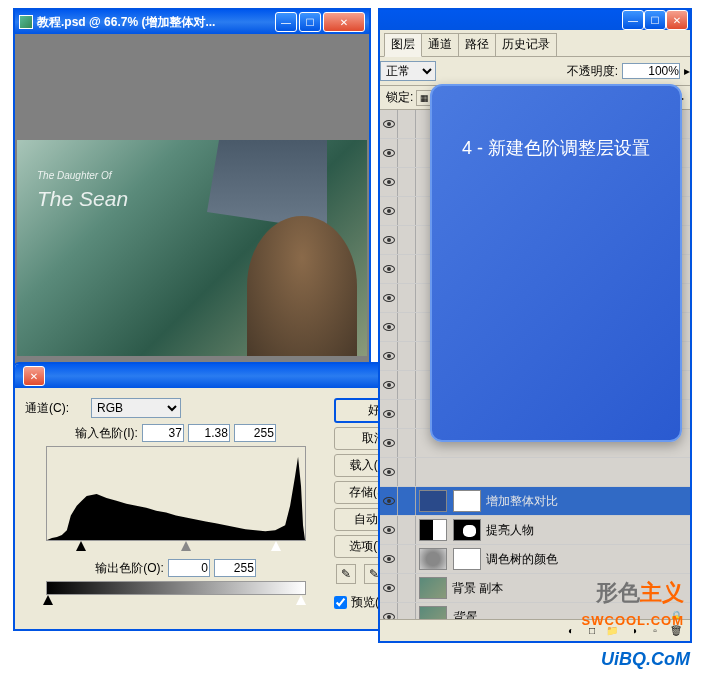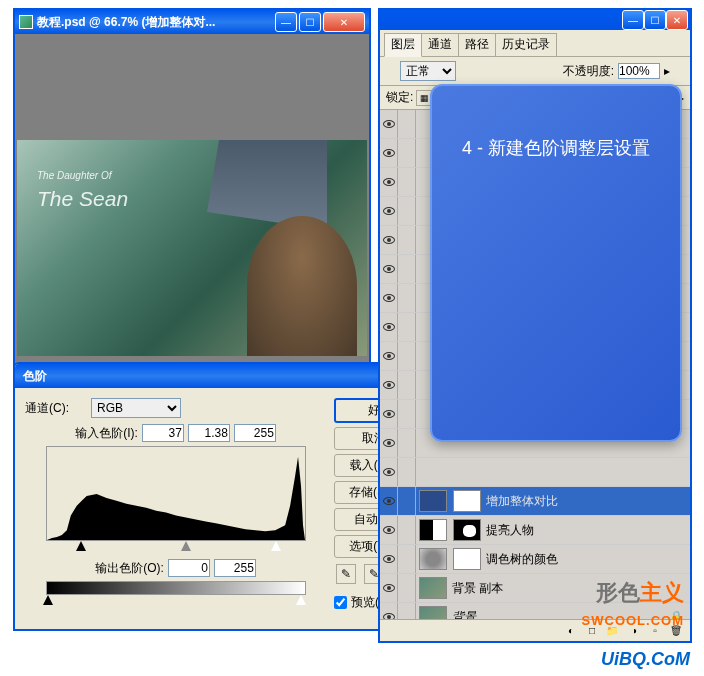--- a/index.html
+++ b/index.html
@@ -49,23 +49,23 @@
 .eyedroppers { display: flex; gap: 8px; margin-top: 2px; justify-content: center; }
 .eyedrop { width: 20px; height: 20px; border: 1px solid #aca899; background: #ece9d8; display: flex; align-items: center; justify-content: center; font-size: 12px; }
 .preview-cb { font-size: 12px; display: flex; align-items: center; gap: 4px; margin-top: 6px; }
 
 
 .layers-panel { position: absolute; left: 378px; top: 8px; width: 314px; height: 635px; border: 2px solid #0054e3; background: #ece9d8; }
 .panel-titlebar { height: 20px; background: linear-gradient(to bottom, #0058ee, #0054e3); display: flex; justify-content: flex-end; align-items: center; padding: 0 2px; }
 .tabs { display: flex; background: #ece9d8; font-size: 12px; border-bottom: 1px solid #aca899; padding: 3px 4px 0; }
 .tab { padding: 2px 6px 3px; border: 1px solid #aca899; border-bottom: none; margin-right: -1px; background: #ece9d8; }
 .tab.active { background: #f5f3ea; border-bottom: 1px solid #f5f3ea; margin-bottom: -1px; }
-.blend-row { display: flex; align-items: center; gap: 4px; padding: 4px 20px; font-size: 12px; border-bottom: 1px solid #aca899; }
+.blend-row { display: flex; align-items: center; gap: 4px; padding: 4px 0; font-size: 12px; border-bottom: 1px solid #aca899; }
 .blend-select { font-size: 12px; border: 1px solid #7f9db9; padding: 1px; width: 56px; }
-.opacity-input { width: 42px; font-size: 12px; border: 1px solid #7f9db9; }
+.opacity-input { width: 58px; font-size: 12px; border: 1px solid #7f9db9; text-align: right; }
 .lock-row { display: flex; align-items: center; gap: 3px; padding: 3px 6px; font-size: 12px; border-bottom: 1px solid #aca899; }
 .lock-icon { width: 16px; height: 16px; border: 1px solid #aca899; display: inline-flex; align-items: center; justify-content: center; font-size: 9px; }
 .layers-list { overflow: auto; height: 542px; }
 .layer-row { display: flex; align-items: center; border-bottom: 1px solid #ccc; min-height: 28px; font-size: 12px; background: #d6d3ce; }
 .layer-row.selected { background: #316ac5 !important; color: #e5e5e5; }
 .vis-col { width: 18px; height: 28px; border-right: 1px solid #aaa; display: flex; align-items: center; justify-content: center; }
 .eye-icon { width: 12px; height: 8px; border: 1px solid #333; border-radius: 60%; position: relative; }
 .eye-icon::after { content: ''; position: absolute; width: 4px; height: 4px; background: #333; border-radius: 50%; top: 1px; left: 3px; }
 .link-col { width: 18px; height: 28px; border-right: 1px solid #aaa; }
 .thumb { width: 28px; height: 22px; border: 1px solid #888; background: #fff; margin: 0 3px; flex-shrink: 0; }
@@ -110,21 +110,20 @@
       <div class="image-text">
         <div class="line1">The Daughter Of</div>
         <div class="line2">The Sean</div>
       </div>
     </div>
   </div>
 </div>
 
 <div class="levels-dialog">
   <div class="levels-titlebar">
-    <div class="levels-title">色阶</div>
     <div class="win-btn win-close" style="width:22px">✕</div>
   </div>
   <div class="levels-body">
     <div class="levels-left">
       <div class="channel-row">
         <span>通道(C):</span>
         <select class="channel-select">
           <option>RGB</option>
         </select>
       </div>

